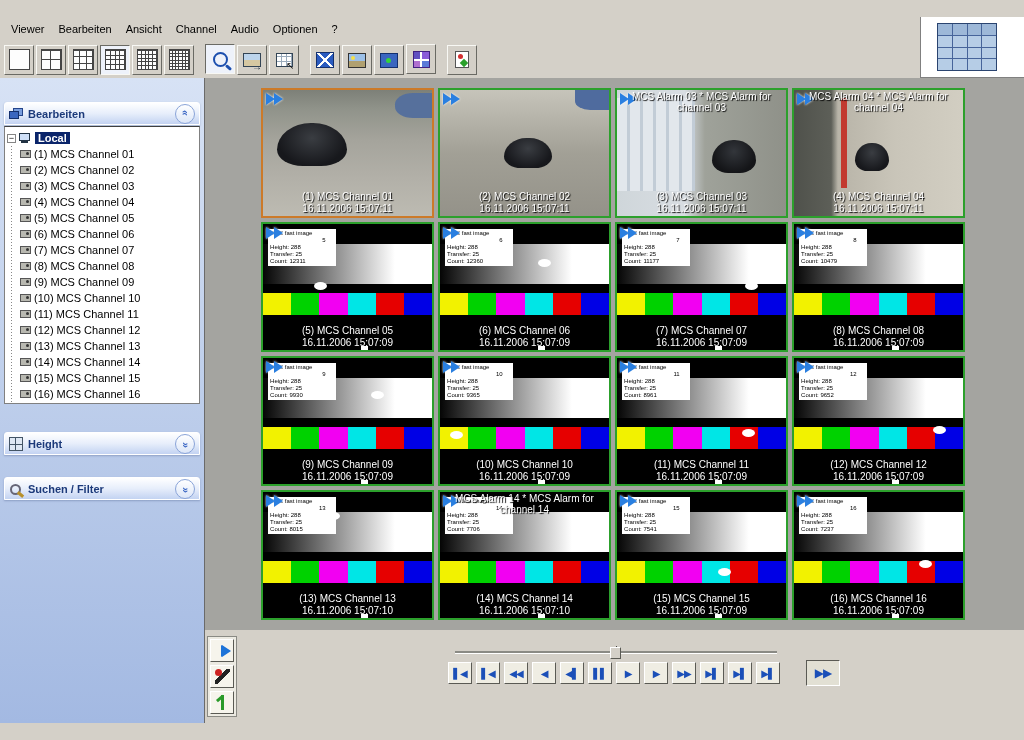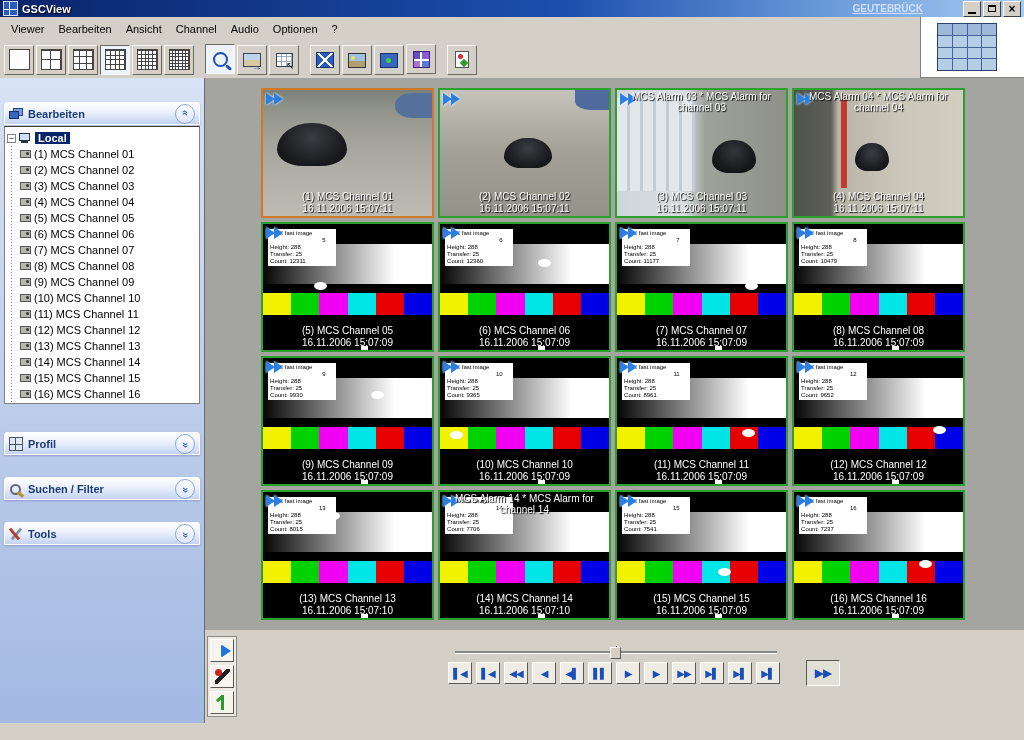--- a/index.html
+++ b/index.html
@@ -199,34 +199,20 @@
     display:flex;align-items:center;justify-content:center;}
   .icon-device{width:10px;height:7px;background:#555;position:relative;display:inline-block;}
   .icon-device::after{content:"";position:absolute;right:-3px;top:1px;width:3px;height:5px;background:#888;}
   .grip{width:13px;height:13px;background:repeating-linear-gradient(135deg,transparent 0 2px,#fff 2px 3px,#808080 3px 5px);cursor:nwse-resize;}
 </style>
 </head>
 <body>
 
 <div id="app">
 
-  <div id="titlebar">
-    <span id="app-icon"></span>
-    <span id="win-title">GSCView</span>
-    <a id="brand">GEUTEBRÜCK</a>
-    <span id="winbtns">
-      <span class="wbtn">
-          <i class="min-glyph"></i>
-        </span>
-      <span class="wbtn">
-          <i class="max-glyph"></i>
-        </span>
-      <span class="wbtn close">×</span>
-    </span>
-  </div>
 
   <div id="menubar">
       <span id="menubar-items"><span class="menu-item">Viewer</span><span class="menu-item">Bearbeiten</span><span class="menu-item">Ansicht</span><span class="menu-item">Channel</span><span class="menu-item">Audio</span><span class="menu-item">Optionen</span><span class="menu-item">?</span></span>
     </div>
 
   <div id="toolbar">
     <span id="layout-group"><button class="tb-btn">
           <span class="grid-icon g1"></span>
         </button><button class="tb-btn">
           <span class="grid-icon g2"></span>
@@ -363,39 +349,30 @@
             <div class="tree-row chan">
     <span class="icon-camera"></span>
     <span class="chan-label">(16) MCS Channel 16</span>
   </div>
           </div>
       </div>
     </div>
     <div class="panel m1">
       <div class="panel-hdr">
         <span class="p-icon icon-scenes"></span>
-        <span class="panel-title">Profil</span>
+        <span class="panel-title">Height</span>
         <span class="chevron-btn">
             <i class="chev down">»</i>
           </span>
       </div>
     </div>
     <div class="panel m2">
       <div class="panel-hdr">
         <span class="p-icon icon-search-p"></span>
         <span class="panel-title">Suchen / Filter</span>
-        <span class="chevron-btn">
-            <i class="chev down">»</i>
-          </span>
-      </div>
-    </div>
-    <div class="panel m2">
-      <div class="panel-hdr">
-        <span class="p-icon icon-tools-p"></span>
-        <span class="panel-title">Tools</span>
         <span class="chevron-btn">
             <i class="chev down">»</i>
           </span>
       </div>
     </div>
   </div>
 
   <div id="viewer">
     <div id="grid">
         <div class="cell selected">

